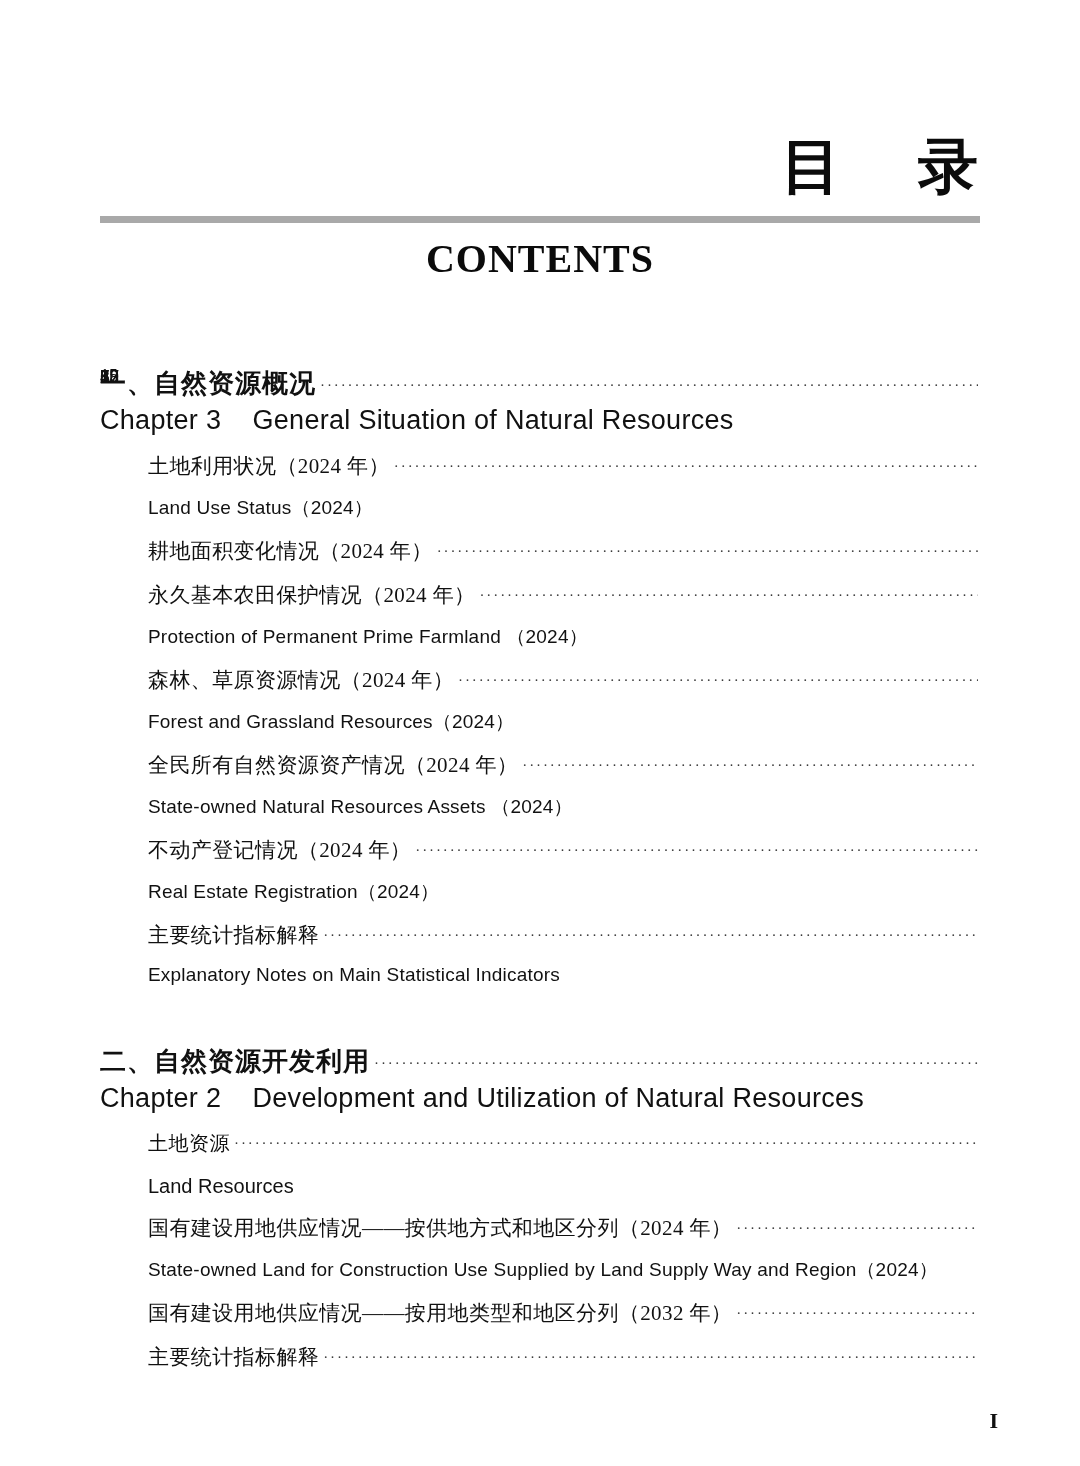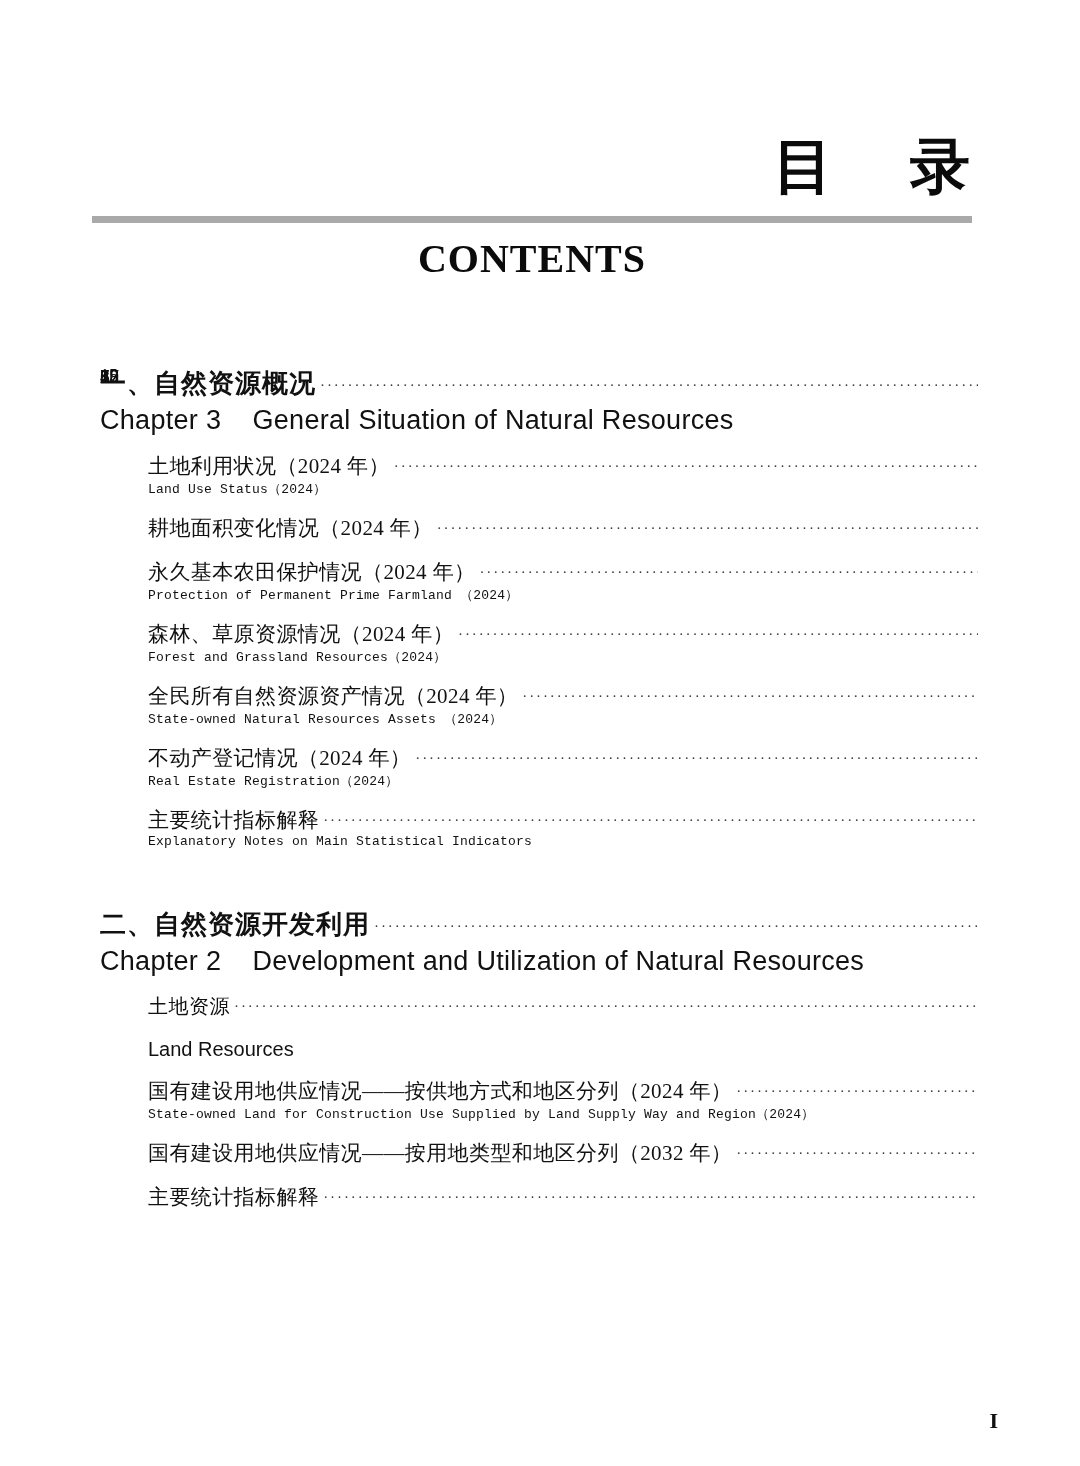--- a/index.html
+++ b/index.html
@@ -20,21 +20,21 @@
     position: absolute;
     left: 0; top: 0;
     width: 1080px;
     height: 1466px;
     box-sizing: border-box;
   }
 
   
   .header {
     position: absolute;
-    left: 92px;
+    left: 100px;
     top: 130px;
     width: 880px;
   }
   .title-cn {
     text-align: right;
     font-family: "Liberation Sans", "DejaVu Sans", sans-serif;
     font-weight: bold;
     font-size: 60px;
     line-height: 74px;
     letter-spacing: 2px;
@@ -128,22 +128,23 @@
 
   
   .entries { margin-left: 48px; }
   .ent-cn { margin-top: 16px; }
   .ent-cn .label {
     font-family: "Liberation Serif", "DejaVu Serif", serif;
     font-size: 21px;
     letter-spacing: 0.4px;
   }
   .ent-en {
-    font-family: Liberation Mono, monospace;
-    font-size: 13px;
+    font-family: Liberation Sans, sans-serif;
+    font-size: 19px;
+    margin-top: 15px;
     letter-spacing: 0.2px;
   }
 
   .gap-chapters { height: 58px; }
 
   
   .folio {
     position: absolute;
     right: 82px;
     bottom: 32px;

